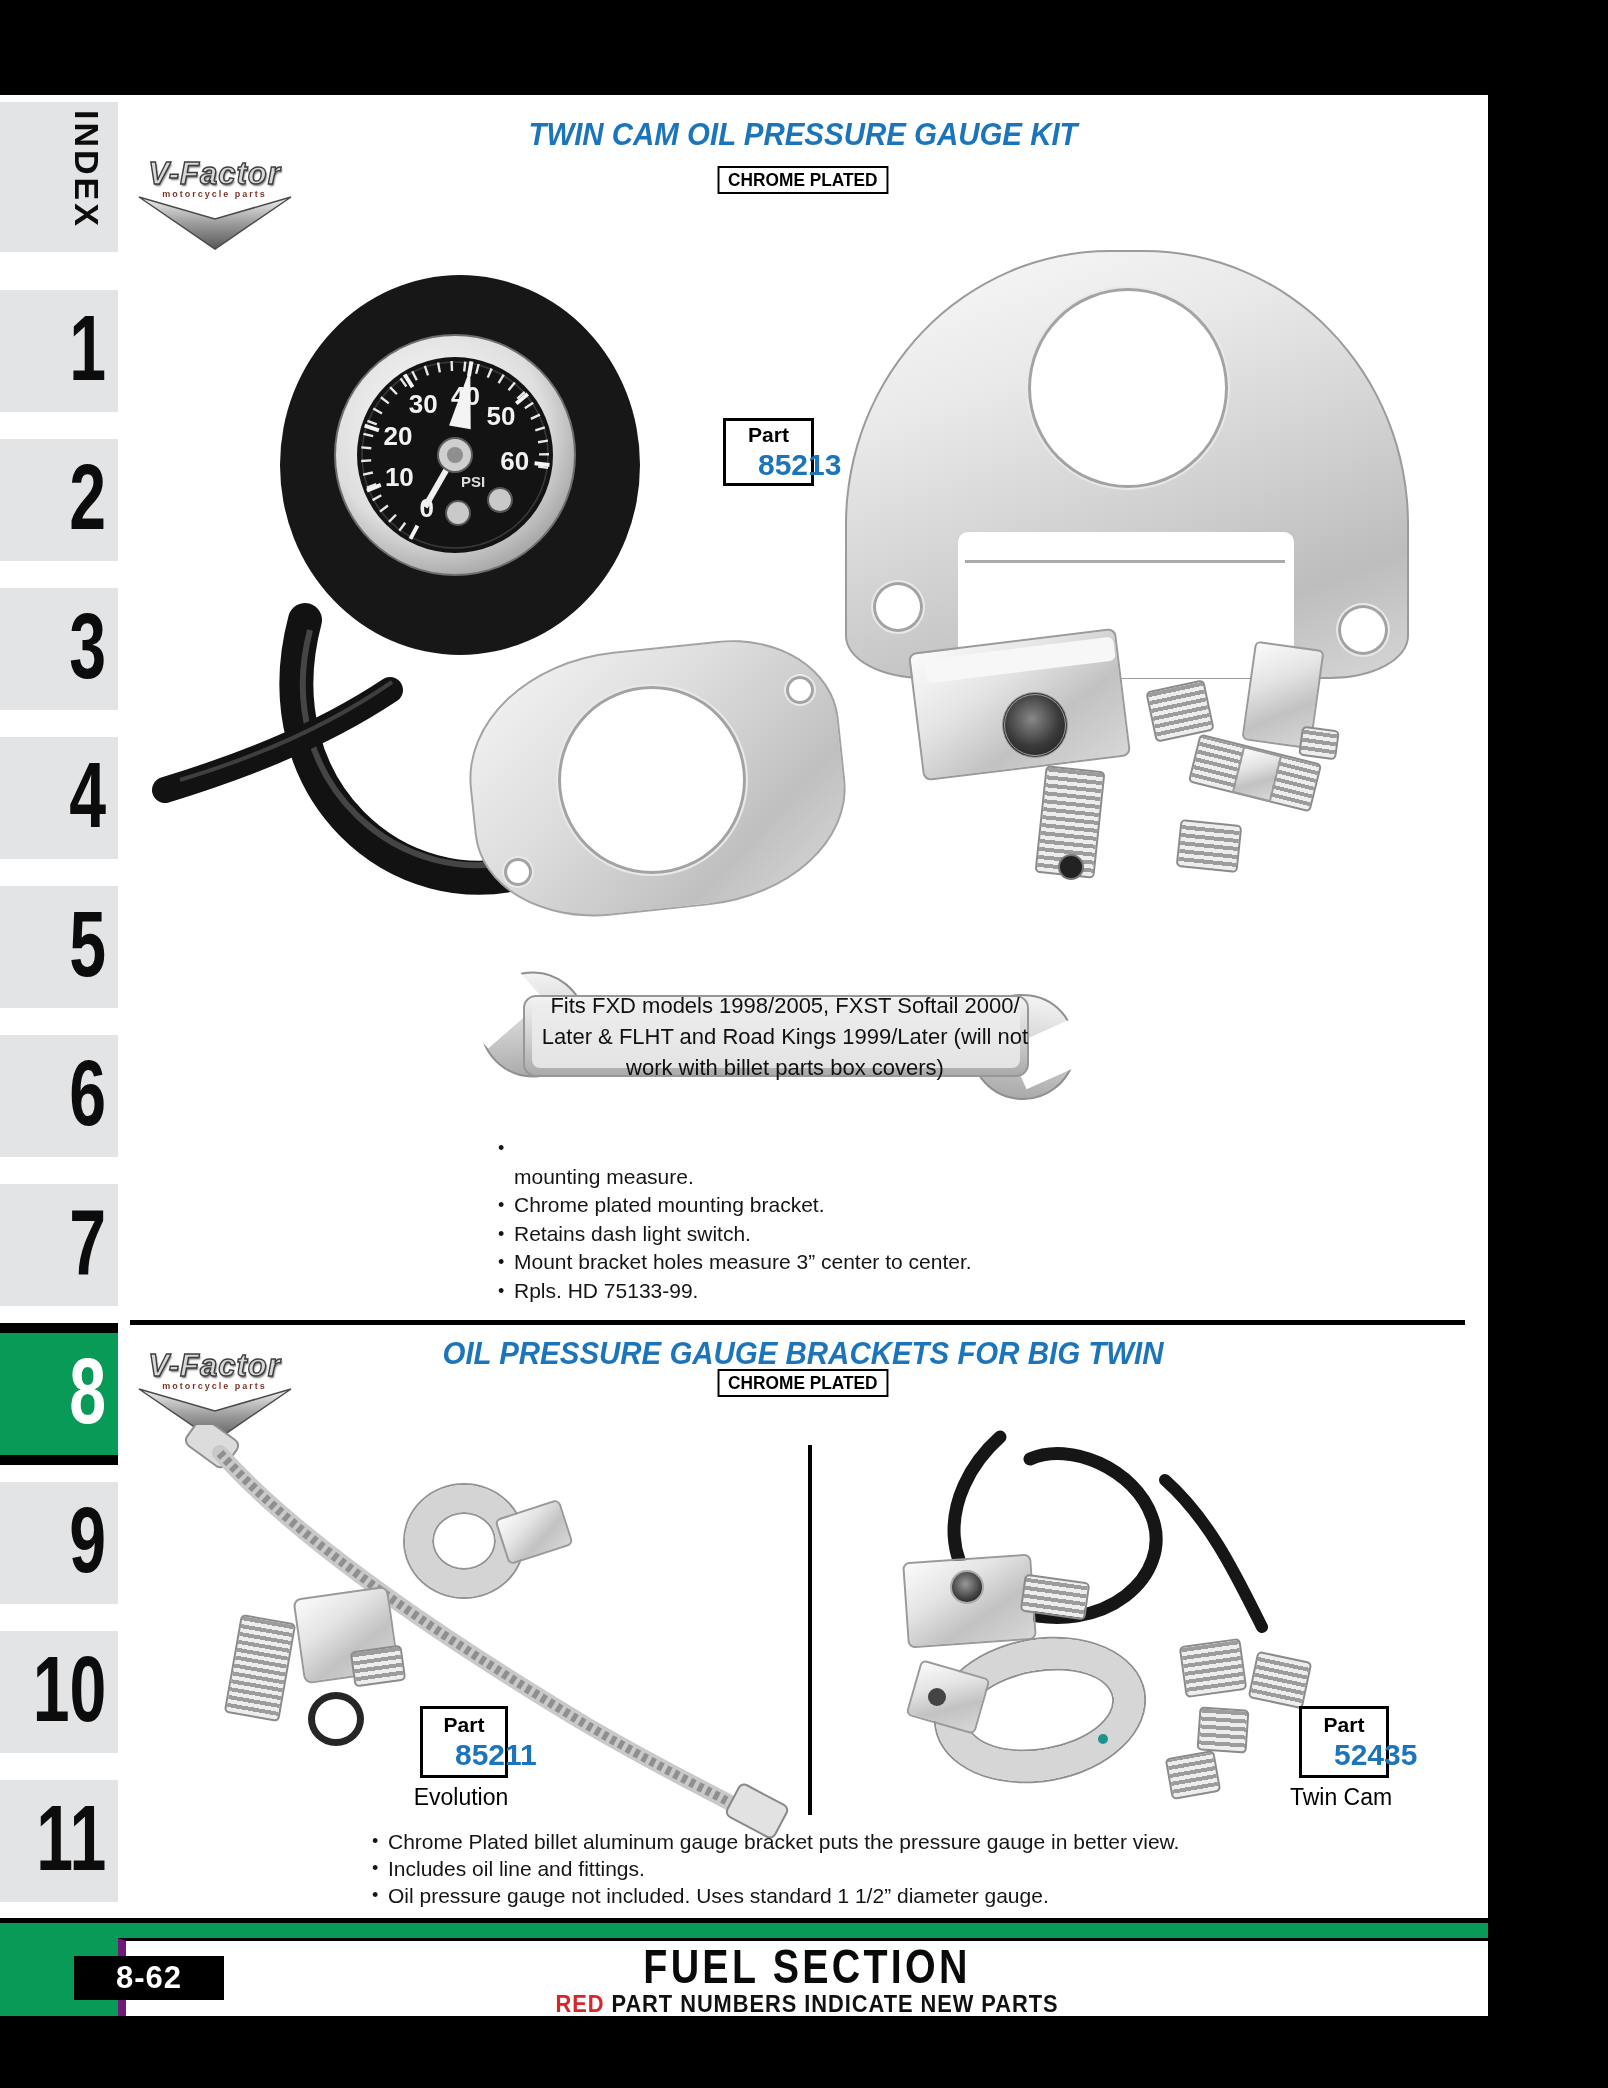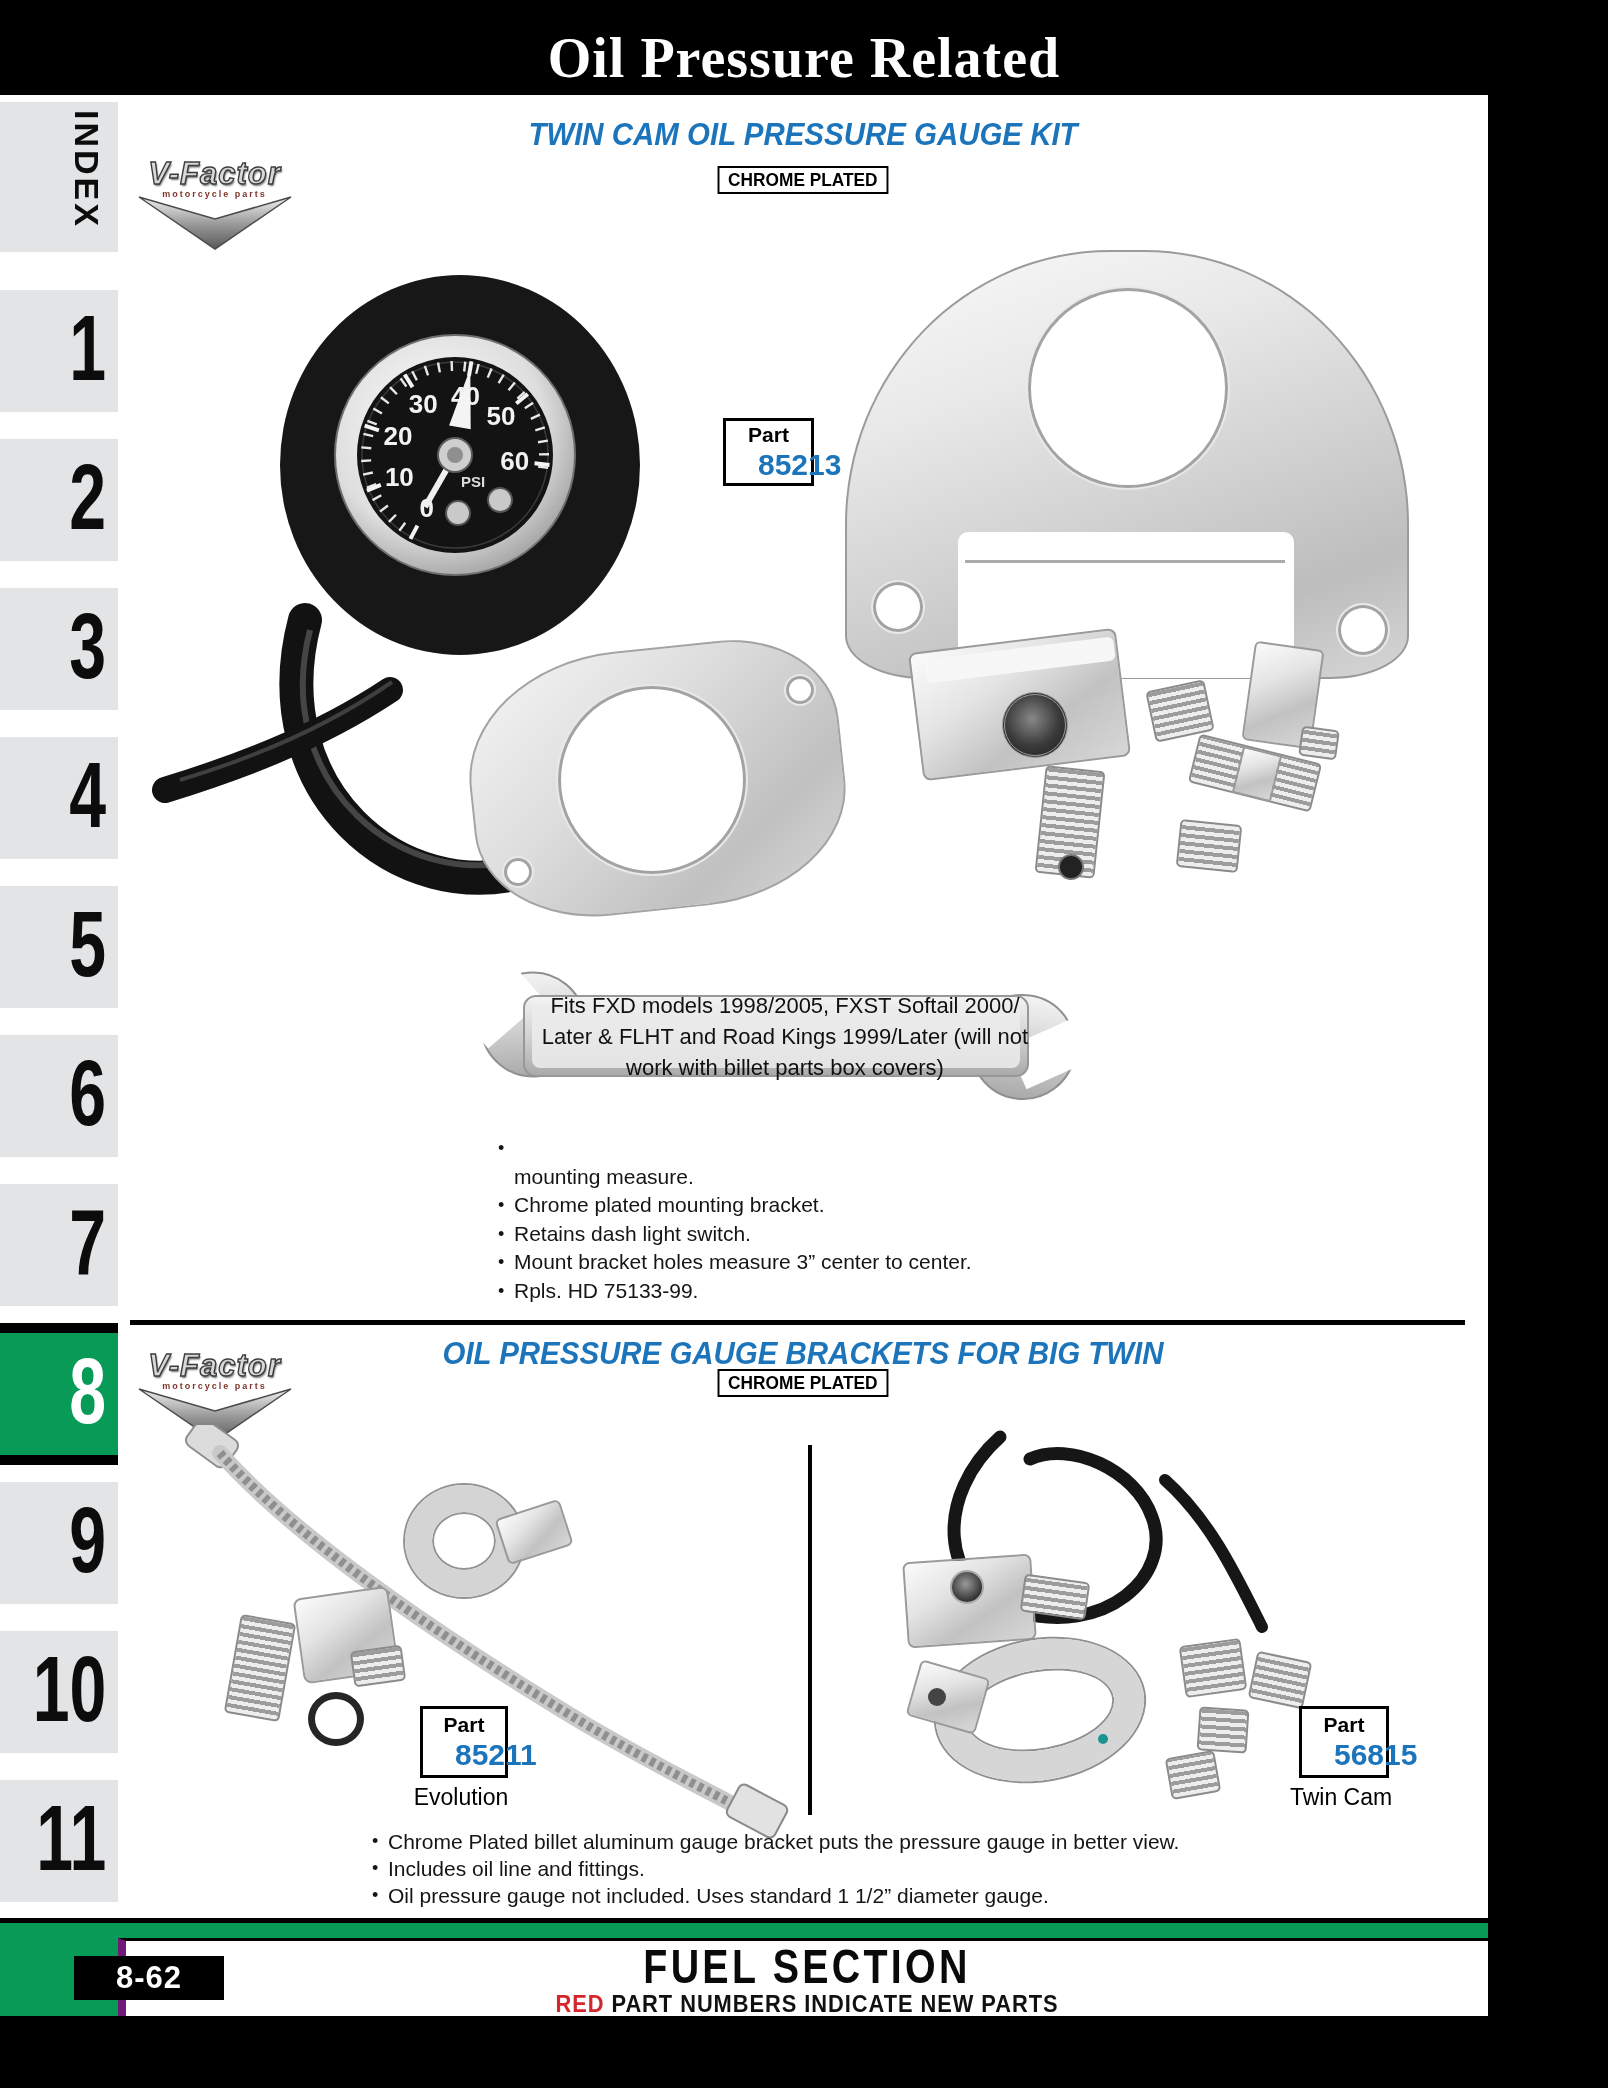--- a/index.html
+++ b/index.html
@@ -148,21 +148,20 @@
 
   svg{display:block;}
   .nosel{user-select:none;}
 </style>
 </head>
 <body>
 
 <div id="page" class="nosel">
 
   <div class="abs" id="banner"></div>
-  <div class="abs" id="page-title">Oil Pressure Related</div>
   <div class="abs" id="right-strip"></div>
 
   <div class="abs side-block" id="index-tab">
     <div id="index-label">INDEX</div>
   </div>
   <div id="sidebar-tabs">
       <div class="tab" style="top: 290px;">
         <span class="tab-num">1</span>
       </div>
       <div class="tab" style="top: 439px;">
@@ -421,21 +420,21 @@
   <div class="abs piece chrome" style="left:912px;top:1668px;width:68px;height:54px;transform:rotate(16deg);border-radius:6px;"></div>
   <div class="abs piece" style="left:928px;top:1688px;width:18px;height:18px;border-radius:50%;background:#444;"></div>
   <div class="abs piece" style="left:1098px;top:1734px;width:10px;height:10px;border-radius:50%;background:#1d9390;"></div>
   <div class="abs piece threads" style="left:1182px;top:1642px;width:58px;height:48px;transform:rotate(-8deg);"></div>
   <div class="abs piece threads" style="left:1252px;top:1656px;width:52px;height:44px;transform:rotate(12deg);"></div>
   <div class="abs piece threads" style="left:1198px;top:1708px;width:46px;height:40px;transform:rotate(4deg);"></div>
   <div class="abs piece threads" style="left:1168px;top:1754px;width:46px;height:38px;transform:rotate(-10deg);"></div>
 
   <div class="abs part-box" style="left:1299px;top:1706px;width:84px;height:66px;">
     <div class="pl">Part</div>
-    <div class="pn">56815</div>
+    <div class="pn">52435</div>
   </div>
   <div class="abs caption" style="left:1251px;top:1784px;width:180px;">Twin Cam</div>
 
   <div class="abs bullets" id="bullets-2" style="left:372px;top:1828px;width:1100px;">
       <div class="b-line">
         <span class="dot">•</span>
         <span>Chrome Plated billet aluminum gauge bracket puts the pressure gauge in better view.</span>
       </div>
       <div class="b-line">
         <span class="dot">•</span>

